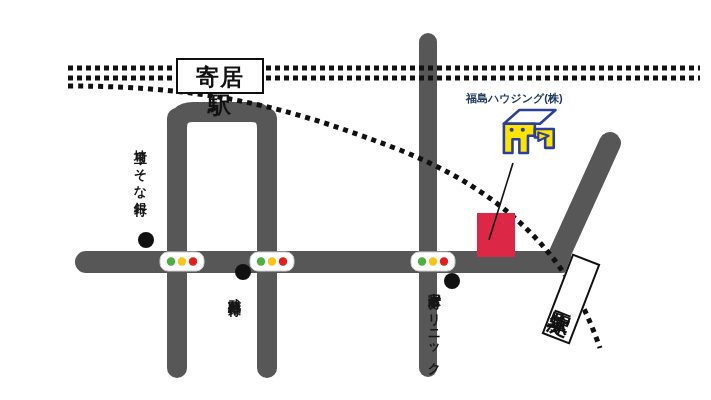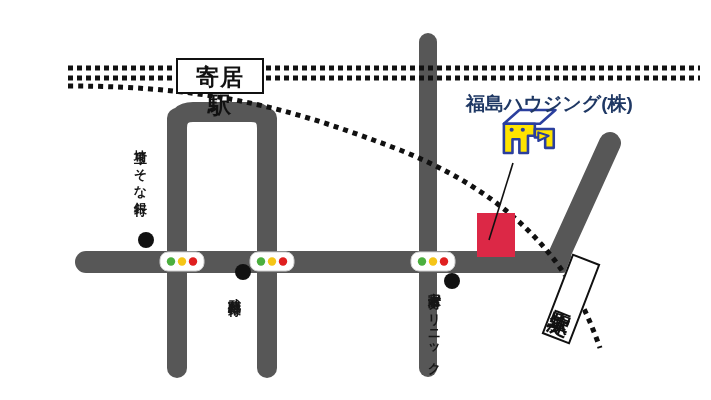--- a/index.html
+++ b/index.html
@@ -82,21 +82,21 @@
     height: 104px;
     writing-mode: vertical-rl;
     text-orientation: upright;
   }
 
   
   #label-company {
     position: absolute;
     left: 466px;
     top: 91px;
-    font-size: 19px;
+    font-size: 11px;
     font-weight: 700;
     color: #1f3864;
     letter-spacing: 0px;
     white-space: nowrap;
   }
 </style>
 </head>
 <body>
 
 <div id="map-root">

